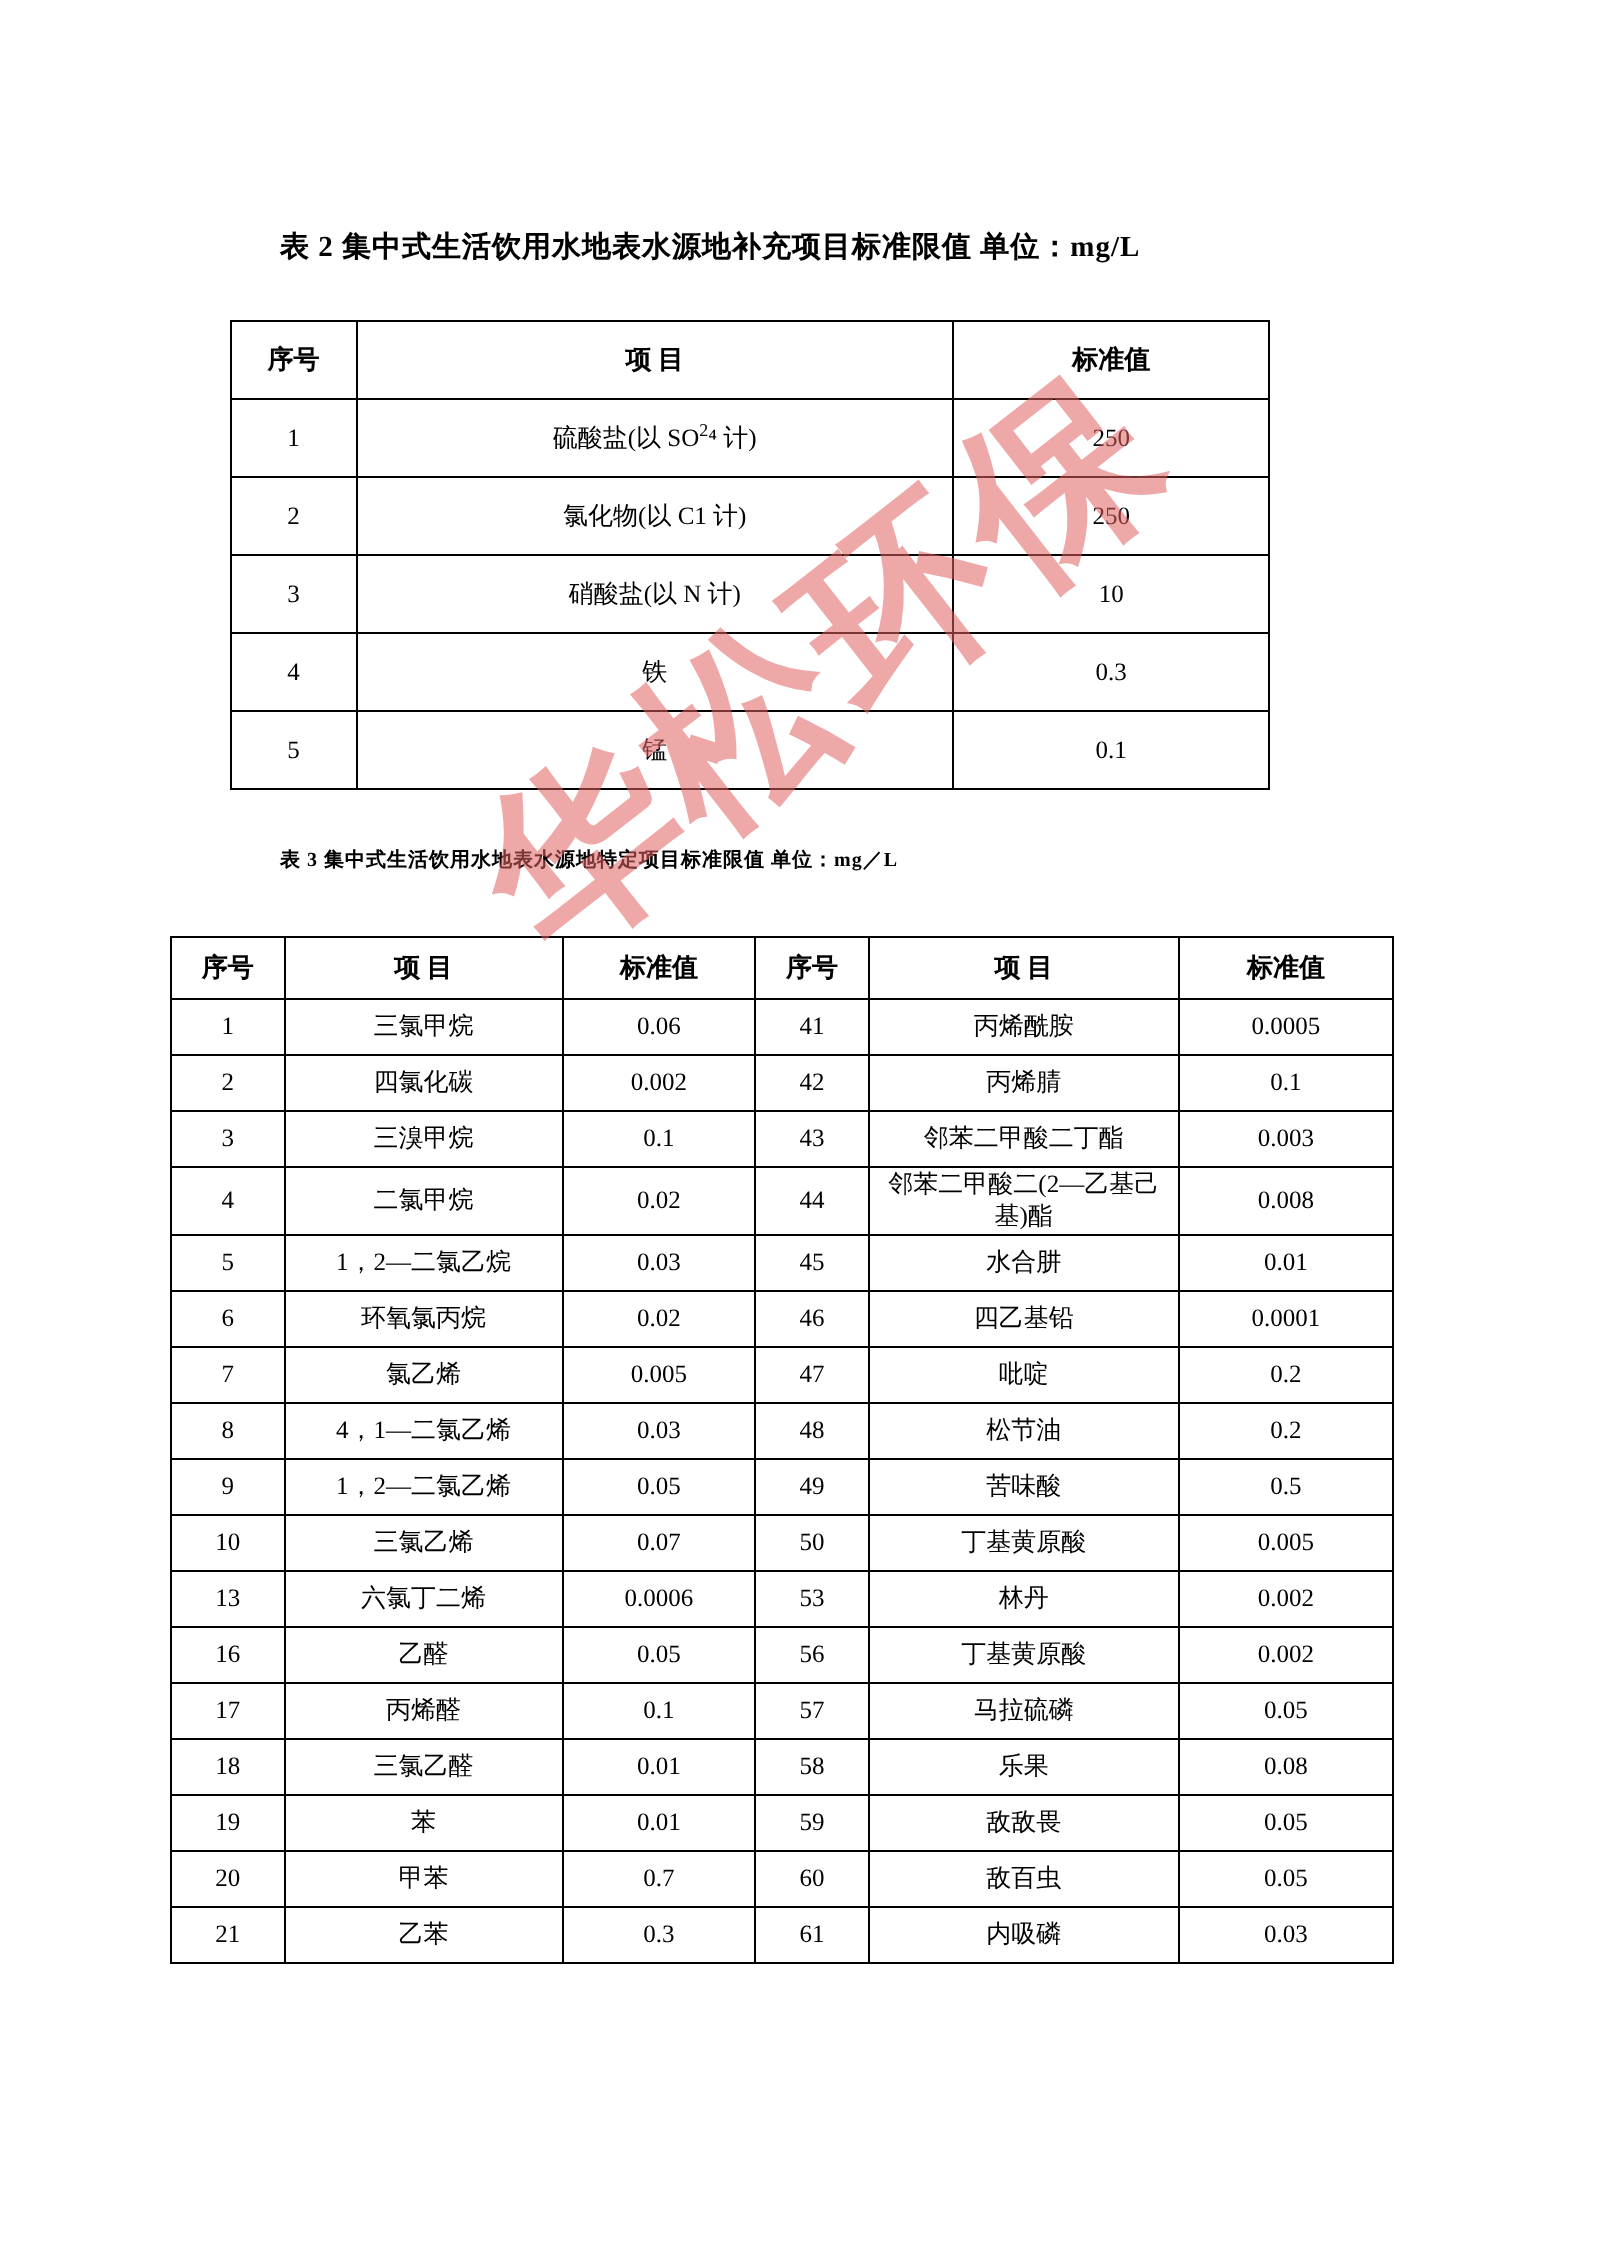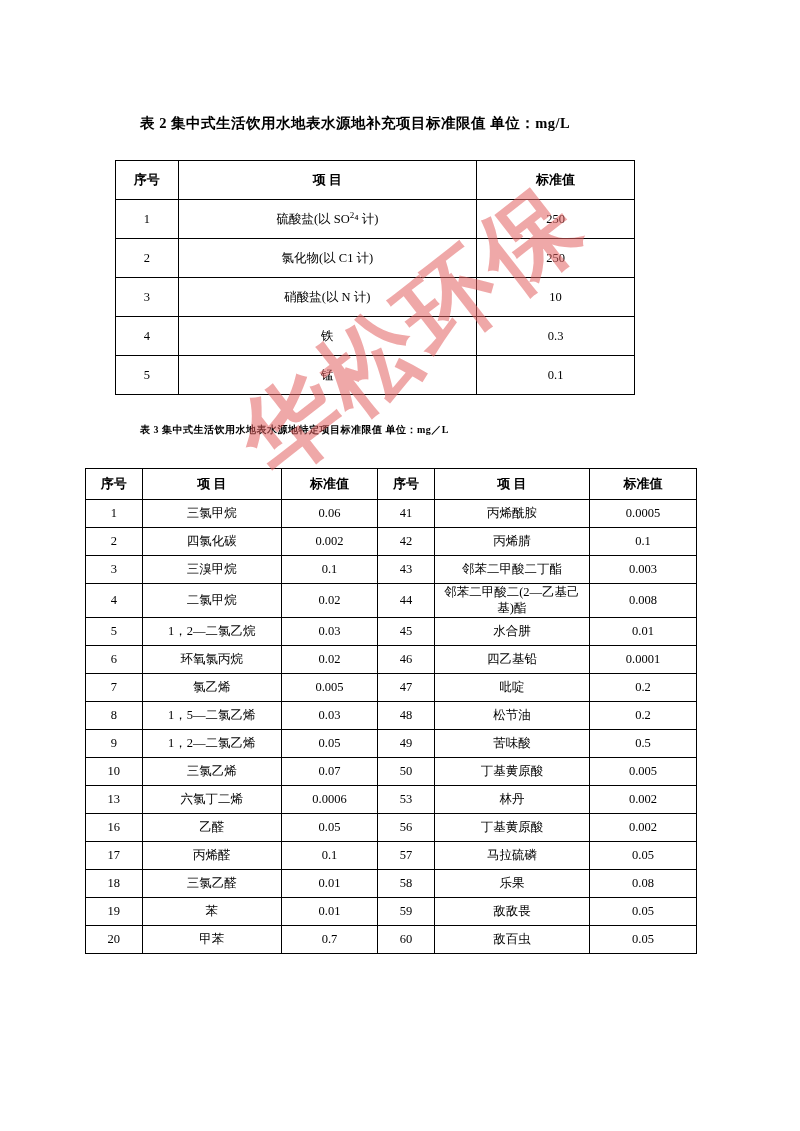--- a/index.html
+++ b/index.html
@@ -233,21 +233,21 @@
         <tr>
           <td class="c-no">7</td>
           <td class="c-it">氯乙烯</td>
           <td class="c-val">0.005</td>
           <td class="c-no2">47</td>
           <td class="c-it2">吡啶</td>
           <td class="c-val2">0.2</td>
         </tr>
         <tr>
           <td class="c-no">8</td>
-          <td class="c-it">1，5—二氯乙烯</td>
+          <td class="c-it">4，1—二氯乙烯</td>
           <td class="c-val">0.03</td>
           <td class="c-no2">48</td>
           <td class="c-it2">松节油</td>
           <td class="c-val2">0.2</td>
         </tr>
         <tr>
           <td class="c-no">9</td>
           <td class="c-it">1，2—二氯乙烯</td>
           <td class="c-val">0.05</td>
           <td class="c-no2">49</td>
@@ -303,20 +303,28 @@
           <td class="c-val2">0.05</td>
         </tr>
         <tr>
           <td class="c-no">20</td>
           <td class="c-it">甲苯</td>
           <td class="c-val">0.7</td>
           <td class="c-no2">60</td>
           <td class="c-it2">敌百虫</td>
           <td class="c-val2">0.05</td>
         </tr>
+        <tr>
+          <td class="c-no">21</td>
+          <td class="c-it">乙苯</td>
+          <td class="c-val">0.3</td>
+          <td class="c-no2">61</td>
+          <td class="c-it2">内吸磷</td>
+          <td class="c-val2">0.03</td>
+        </tr>
       </tbody>
   </table>
 
   <div class="watermark">
     <div class="wm-text">华松环保</div>
   </div>
 
 </div>
 
 </body></html>

